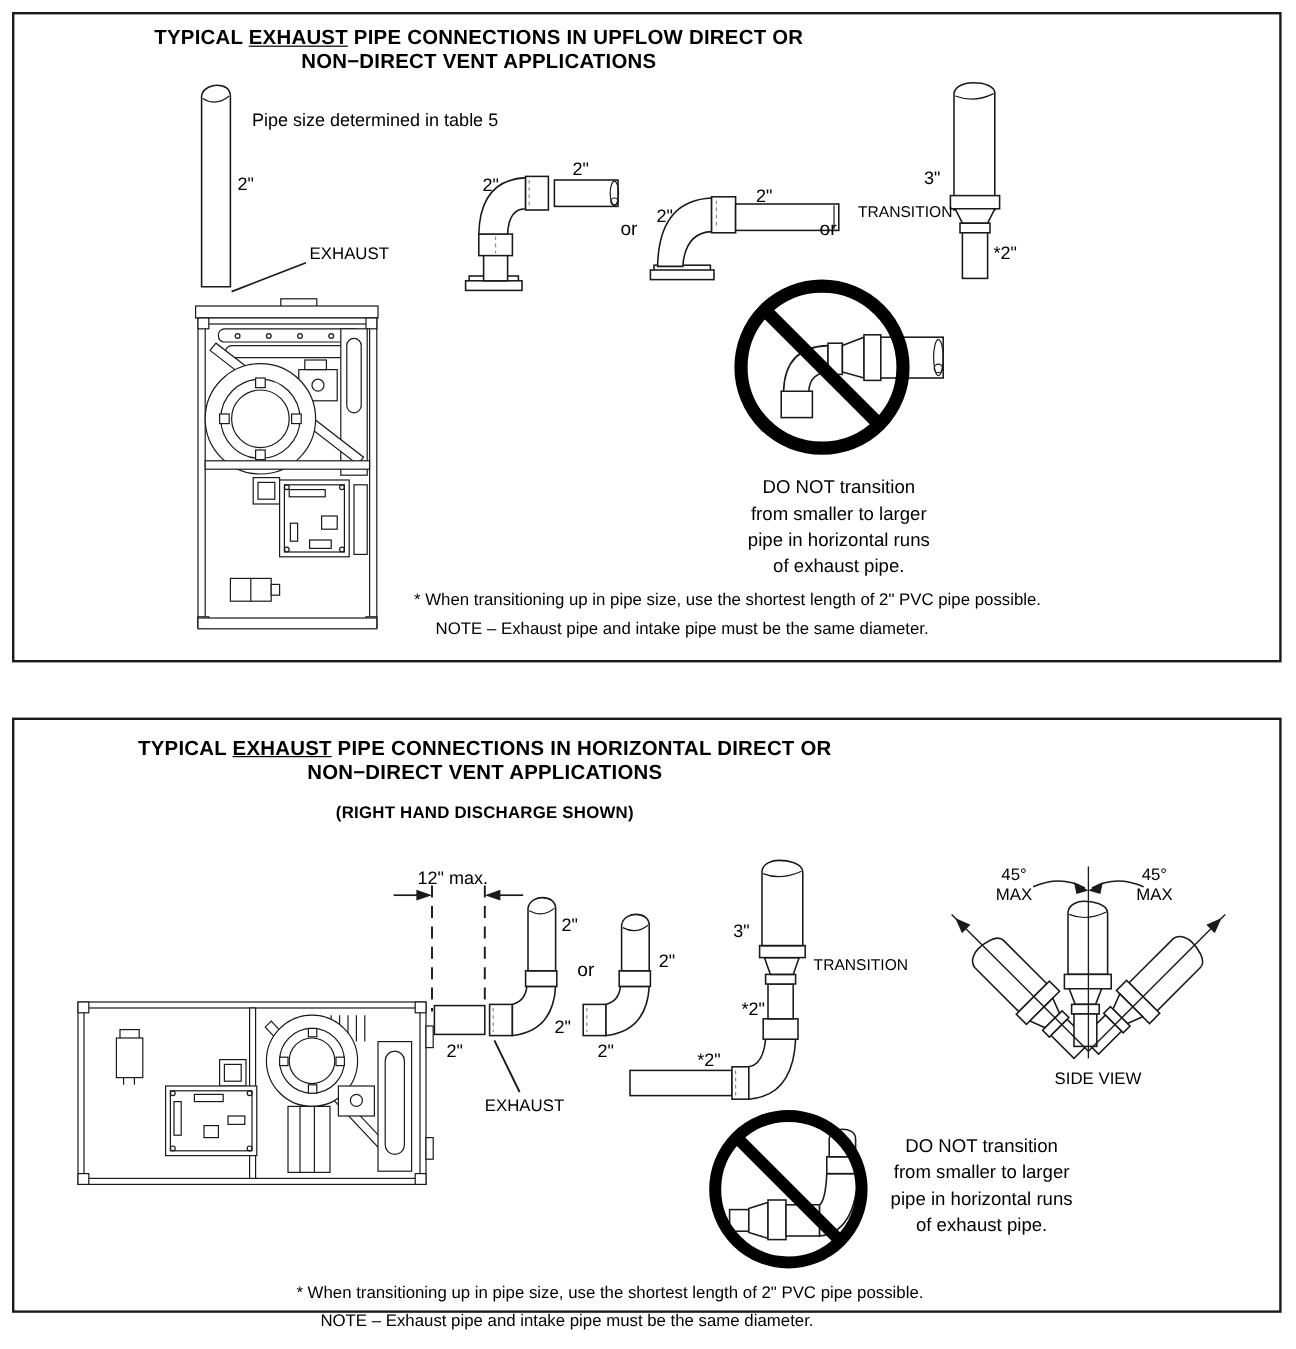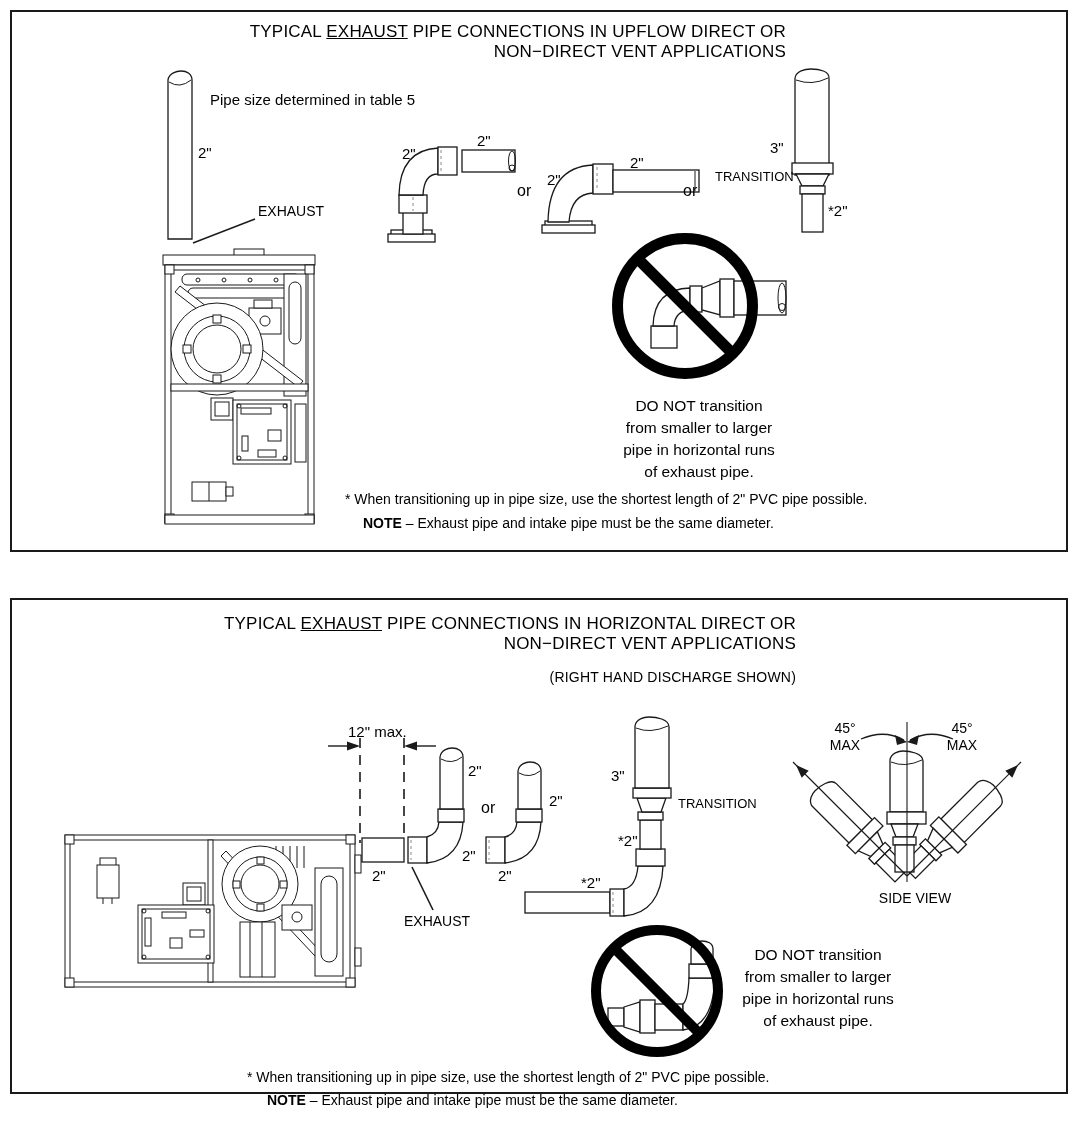--- a/index.html
+++ b/index.html
@@ -1,25 +1,25 @@
 <!DOCTYPE html>
 <html><head>
 <meta charset="utf-8">
 <style>
   html,body{margin:0;padding:0;background:#fff;}
   body{width:1080px;height:1124px;position:relative;font-family:"Liberation Sans",sans-serif;color:#000;}
   .panel{position:absolute;left:10px;background:#fff;border:2px solid #1a1a1a;box-sizing:border-box;}
   #panel-upflow{top:10px;width:1058px;height:542px;}
   #panel-horizontal{top:598px;width:1058px;height:496px;}
   .panel svg{position:absolute;left:0;top:0;}
-  .ptitle{position:absolute;text-align:right;font-weight:normal;font-size:17px;line-height:20px;letter-spacing:0.2px;}
+  .ptitle{position:absolute;text-align:center;font-weight:bold;font-size:17px;line-height:20px;letter-spacing:0.2px;}
   .ptitle .und{text-decoration:underline;}
   .ptitle .line3{font-size:14px;line-height:18px;margin-top:14px;}
   .footnote{position:absolute;font-size:14px;line-height:18px;white-space:nowrap;}
-  .footnote b{font-weight:bold;}
+  .footnote b{font-weight:normal;}
   
   .pp{fill:#ffffff;stroke:#1a1a1a;stroke-width:1.3;}
   .fur{fill:#ffffff;stroke:#1a1a1a;stroke-width:1;}
   .furl{fill:none;stroke:#1a1a1a;stroke-width:1;}
   .seam{fill:none;stroke:#8a8a8a;stroke-width:1;stroke-dasharray:3,3;}
   .lbl{font-family:"Liberation Sans",sans-serif;font-size:15px;fill:#000;}
   .lbl14{font-family:"Liberation Sans",sans-serif;font-size:14px;fill:#000;}
   .lbl13{font-family:"Liberation Sans",sans-serif;font-size:13px;fill:#000;}
   .lbl16{font-family:"Liberation Sans",sans-serif;font-size:16px;fill:#000;}
   .donot{font-family:"Liberation Sans",sans-serif;font-size:15.5px;fill:#000;text-anchor:middle;}

